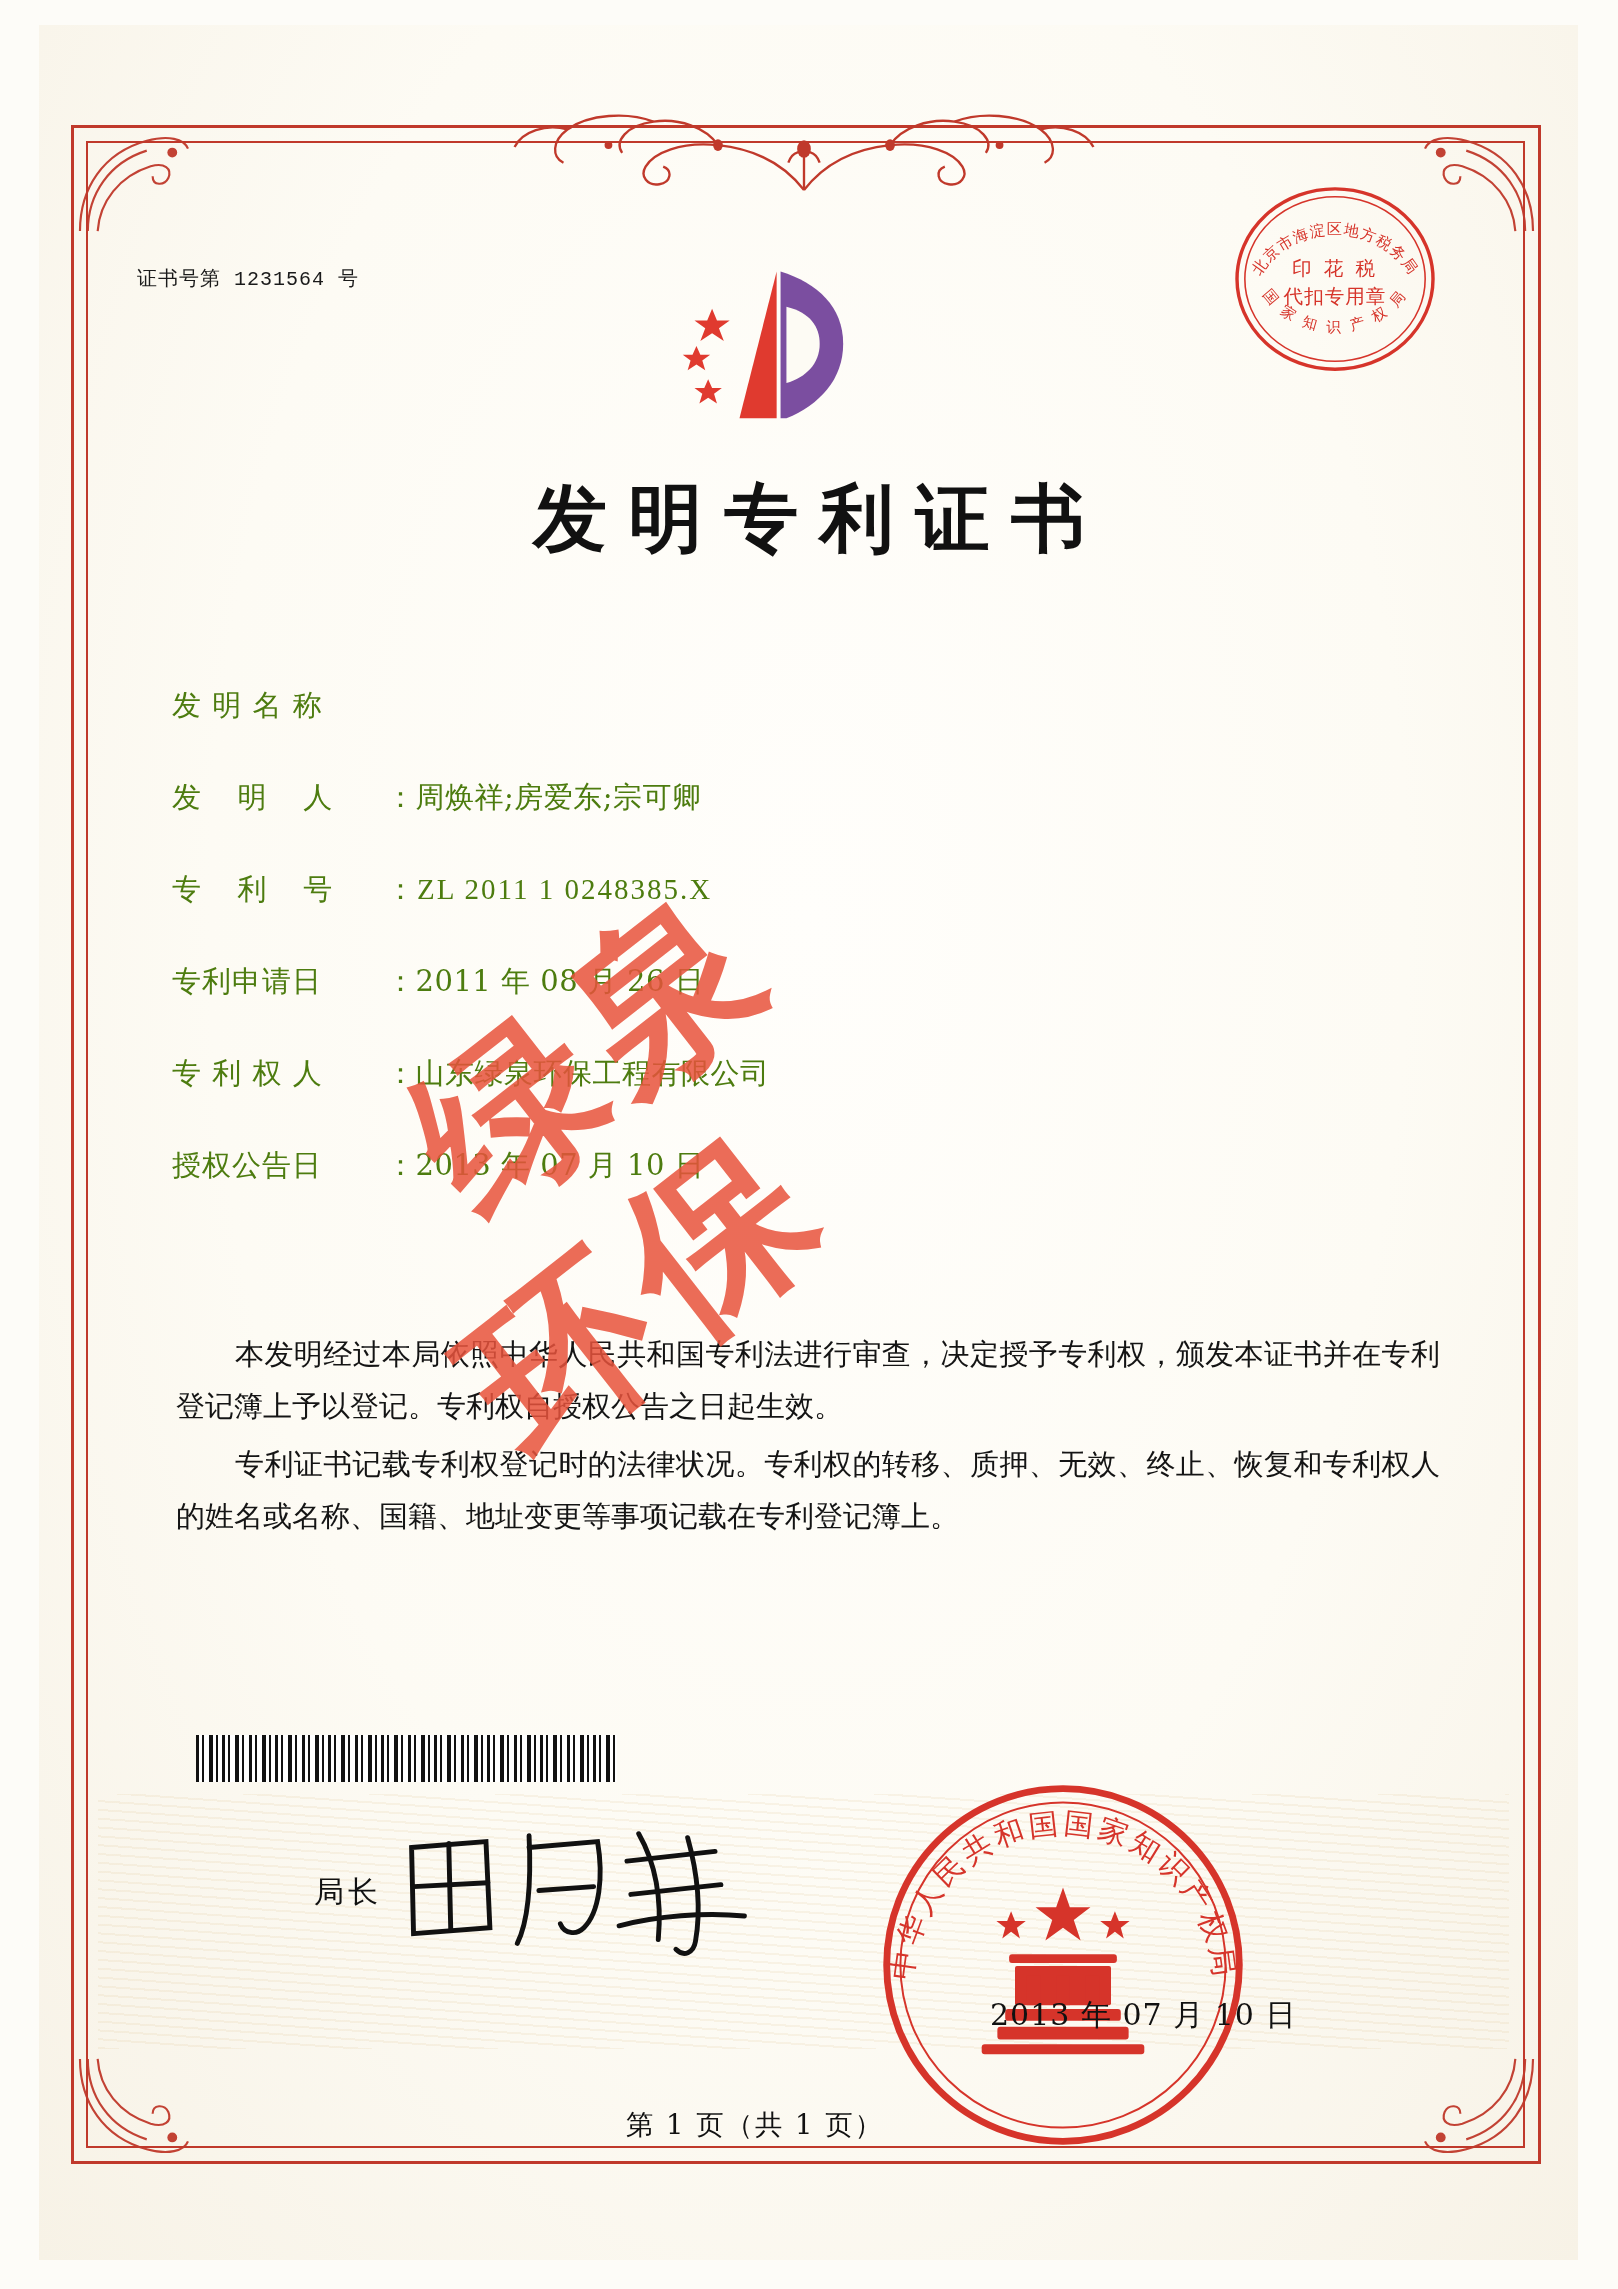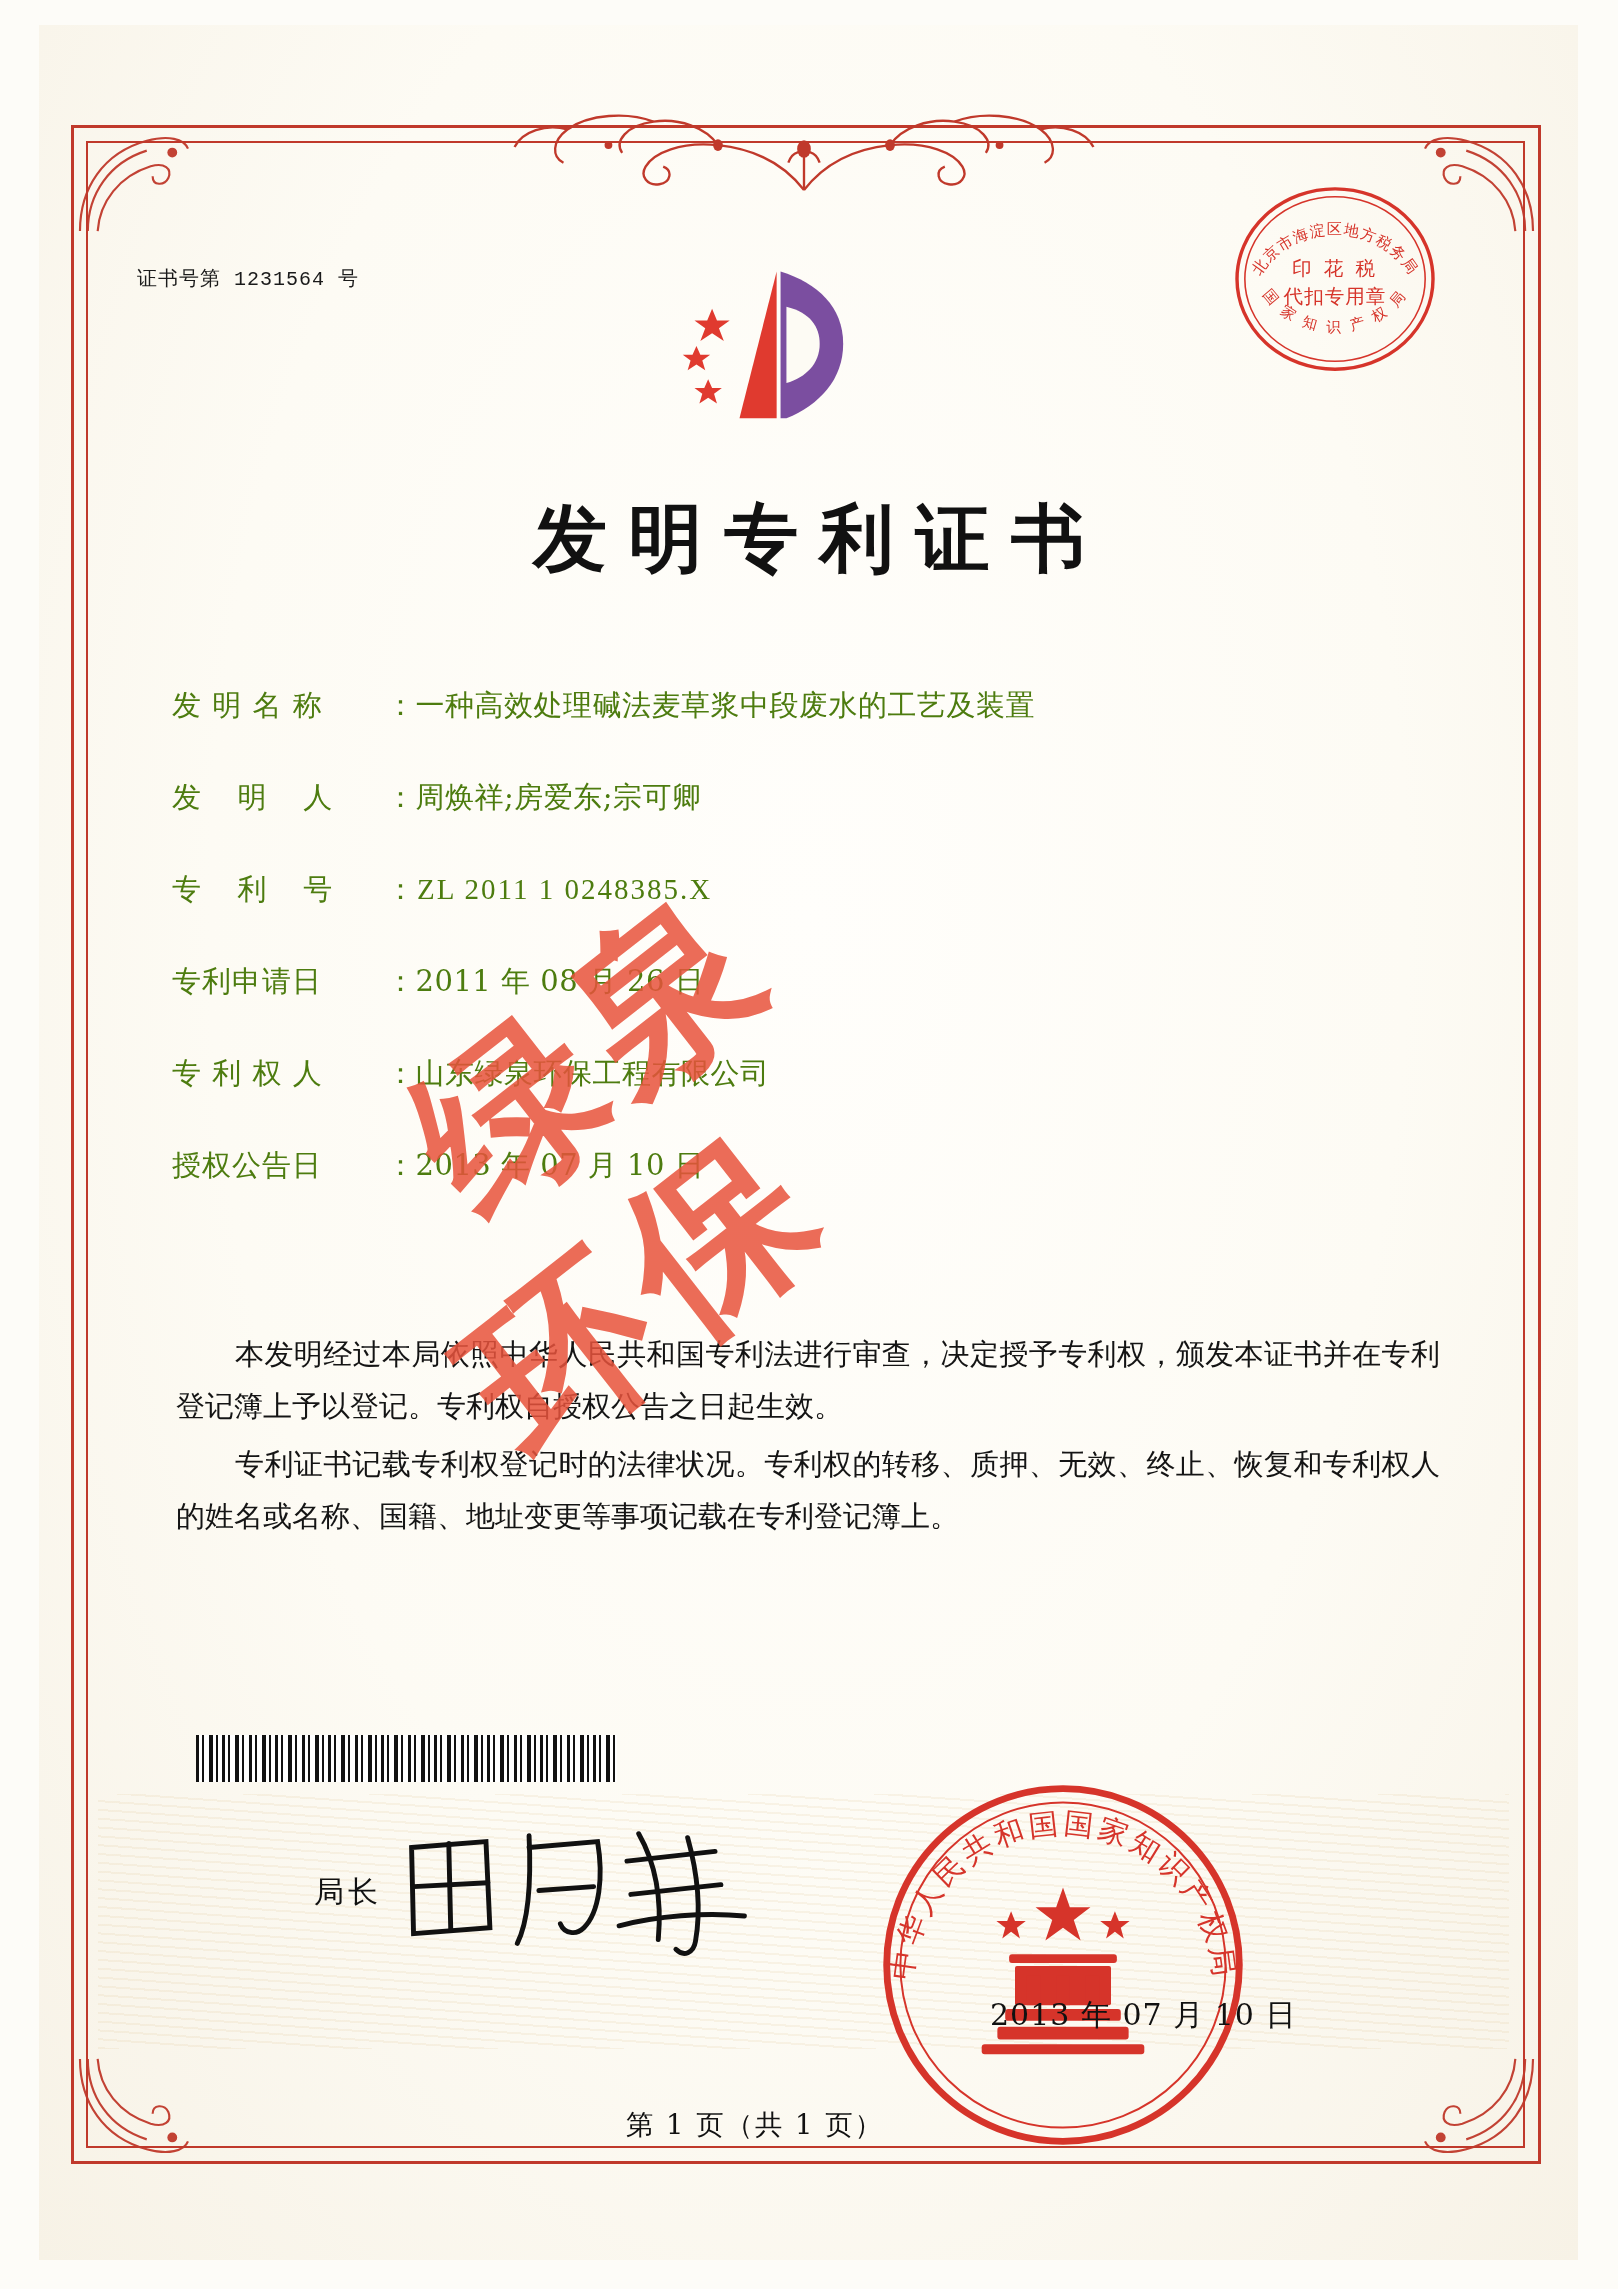--- a/index.html
+++ b/index.html
@@ -93,21 +93,20 @@
     position: absolute;
     left: 0; top: 470px;
     width: 1618px;
     text-align: center;
     font-size: 74px;
     font-weight: bold;
     letter-spacing: 21.6px;
     color: #111;
     text-indent: 21.6px;
     font-family: Liberation Serif, serif;
-    margin-top: 20px;
   }
 
   
   .fields {
     position: absolute;
     left: 172px; top: 686px;
     width: 1274px;
   }
   .field-row {
     display: flex;
@@ -336,21 +335,20 @@
       <text x="107" y="96" font-size="20" fill="#d6342a" text-anchor="middle" font-family="DejaVu Serif, serif" letter-spacing="3">印 花 税</text>
       <text x="107" y="124" font-size="20" fill="#d6342a" text-anchor="middle" font-family="DejaVu Serif, serif" letter-spacing="1">代扣专用章</text>
     </svg>
   </div>
 
   <div class="main-title">发明专利证书</div>
 
   <div class="fields">
     <div class="field-row">
       <span class="field-label">发 明 名 称</span>
-      <span class="field-value">：一种高效处理碱法麦草浆中段废水的工艺及装置</span>
     </div>
     <div class="field-row">
       <span class="field-label sp1">发 明 人</span>
       <span class="field-value">：周焕祥;房爱东;宗可卿</span>
     </div>
     <div class="field-row">
       <span class="field-label sp1">专 利 号</span>
       <span class="field-value mono">：ZL 2011 1 0248385.X</span>
     </div>
     <div class="field-row">

